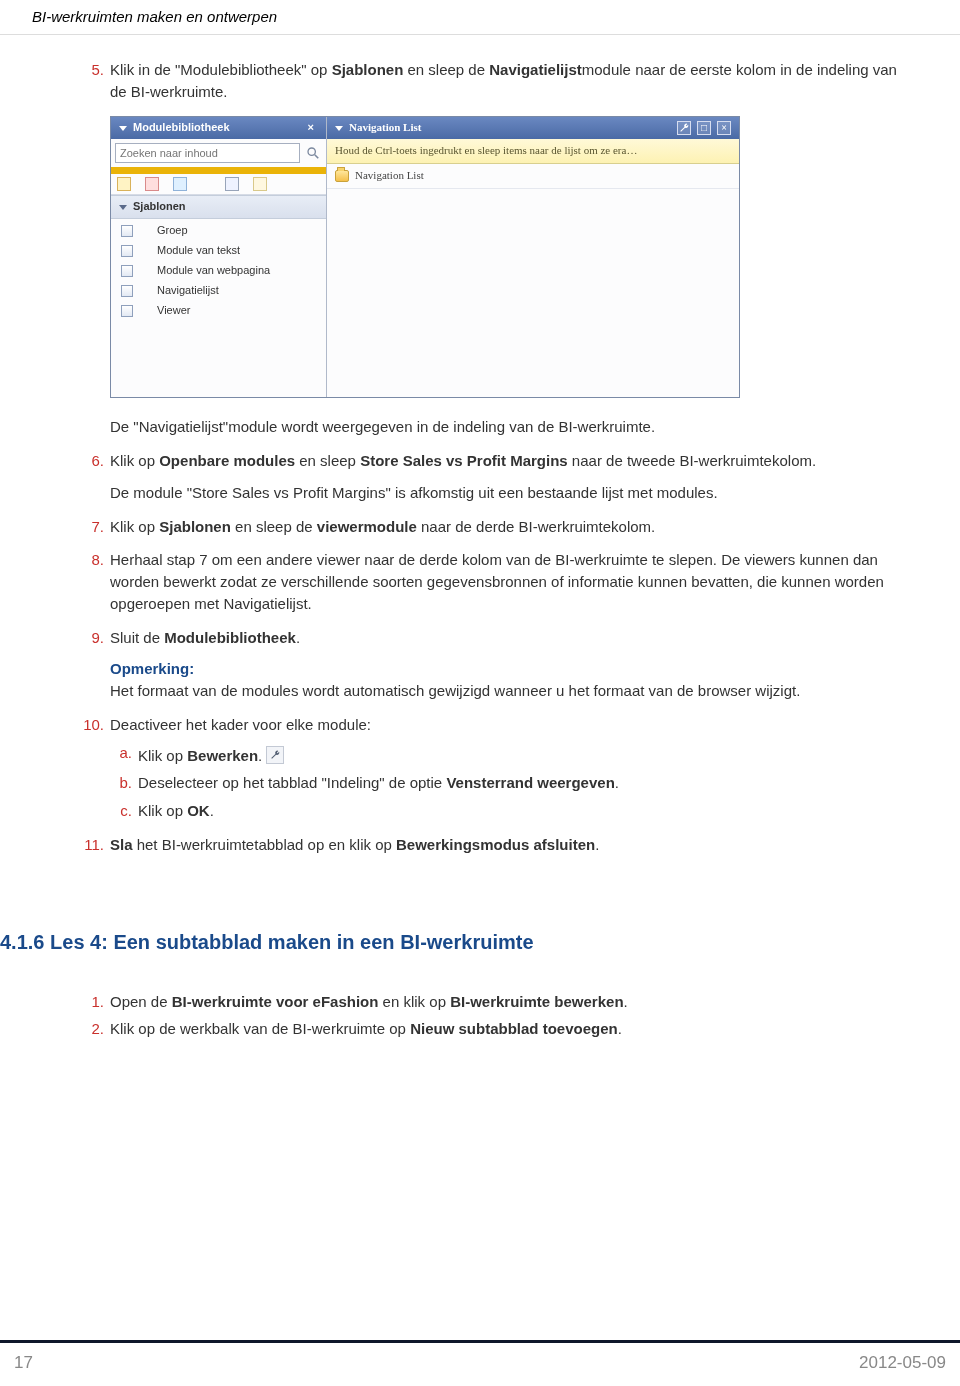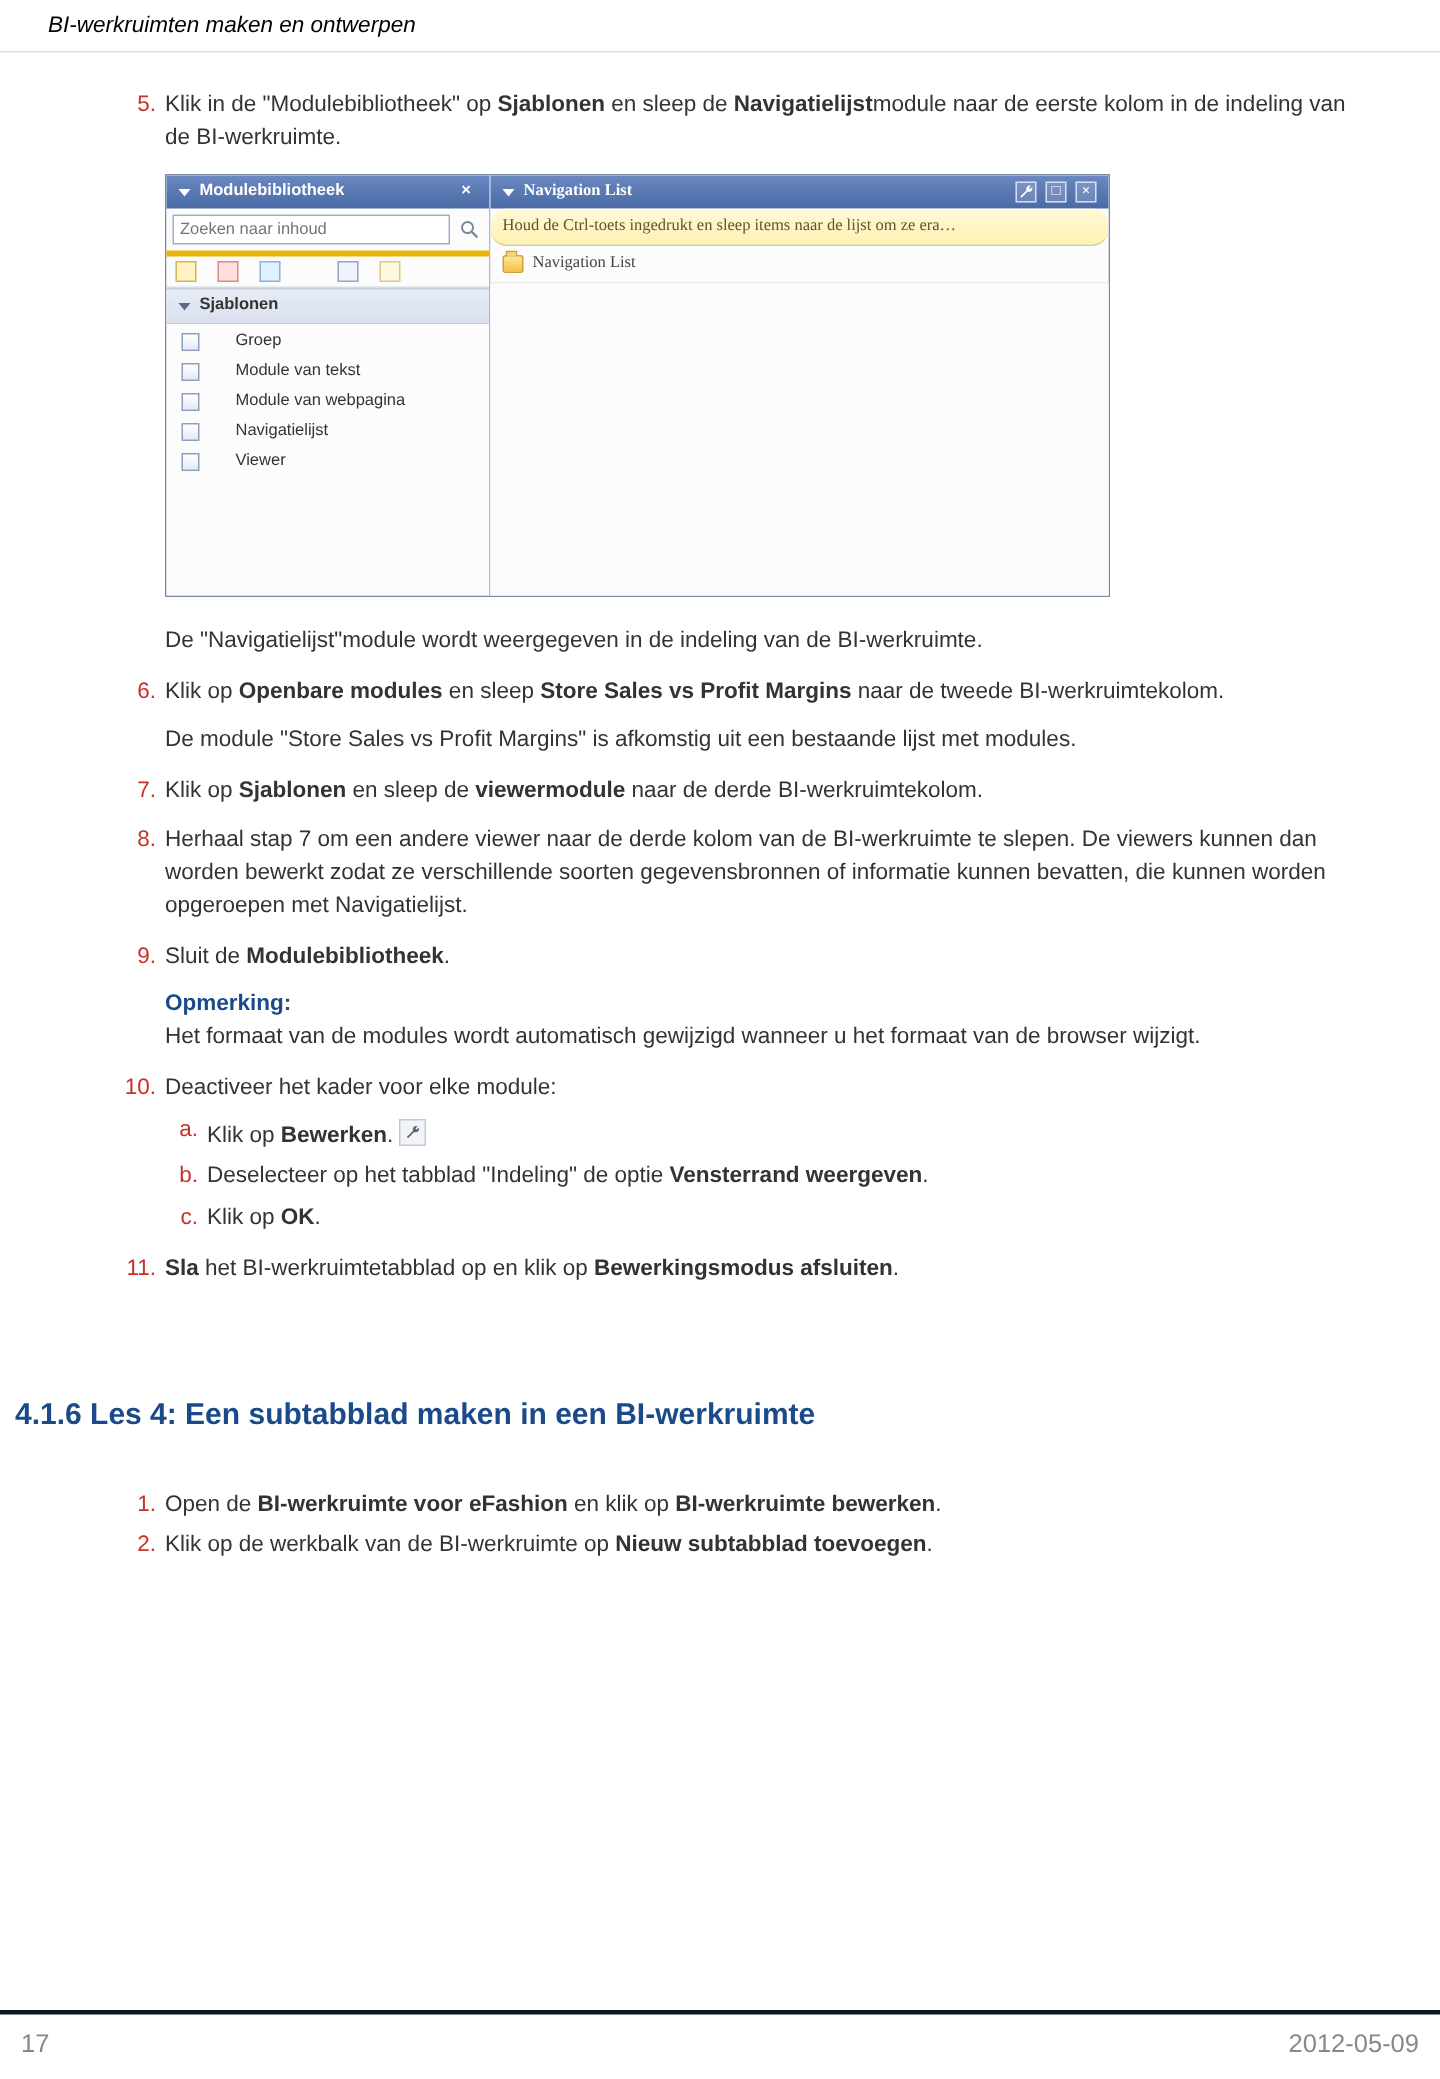--- a/index.html
+++ b/index.html
@@ -88,21 +88,20 @@
       color: #1a4a8a;
       font-size: 15px;
       margin-top: 10px;
     }
     h2.section {
       font-family: "Arial Black", Arial, sans-serif;
       font-weight: 900;
       color: #1a4a8a;
       font-size: 20px;
       margin: 72px 0 34px -52px;
-      padding-left: 10px;
     }
     .screenshot {
       margin: 14px 0 18px 0;
       width: 630px;
       font-family: Tahoma, Arial, sans-serif;
       font-size: 11px;
       border: 1px solid #7a8aa6;
       background: #eef0f5;
     }
     .ss-tabs {
@@ -132,21 +131,21 @@
     }
     .ss-panelhdr {
       background: linear-gradient(#6a88c1, #4a6aa5);
       color: #fff;
       padding: 3px 8px;
       display: flex; align-items: center; justify-content: space-between;
       font-weight: bold;
     }
     .ss-close { color: #fff; font-weight: bold; padding: 0 4px; cursor: default; }
     .ss-search {
-      padding: 4px; border-bottom: 4px solid #eab308;
+      padding: 4px; border-bottom: 7px solid #eab308;
       display: flex; align-items: center;
     }
     .ss-search input {
       flex: 1; height: 20px;
       border: 1px solid #a6afc0;
       padding: 0 4px;
       font-size: 11px;
       color: #777;
       background: #fff;
     }
@@ -179,21 +178,20 @@
       font-weight:bold;
     }
     .ss-rctrls { display:flex; gap:6px; }
     .ss-rctrls span { width:14px;height:14px; border:1px solid #d6ddf0; display:flex;align-items:center;justify-content:center; color:#fff; font-size:10px; background:rgba(255,255,255,0.15); }
     .ss-notice {
       background: linear-gradient(#fff9d8,#fdf2b3);
       border-bottom: 1px solid #d8cf8f;
       padding: 4px 8px;
       display:flex; align-items:center; justify-content:space-between;
       color:#5a5630;
-      border-radius:11px;
     }
     .ss-bc { padding:4px 8px; display:flex; gap:6px; align-items:center; color:#444; border-bottom:1px solid #e5e8ef; }
     .folder { width:14px;height:12px; background: linear-gradient(#ffe69a,#f5c04a); border:1px solid #caa23a; border-radius:2px; position:relative; }
     .folder::before { content:""; position:absolute; top:-4px; left:1px; width:6px; height:3px; background:#f7d36d; border:1px solid #caa23a; border-bottom:none; border-radius:1px 1px 0 0; }
     .ss-canvas { flex:1; background:#fcfcfd; }
     .mini-wrench {
       display:inline-flex; width:18px; height:18px;
       border:1px solid #c3c9d4; background:#f2f4f8;
       align-items:center; justify-content:center;
       margin-top:4px;

